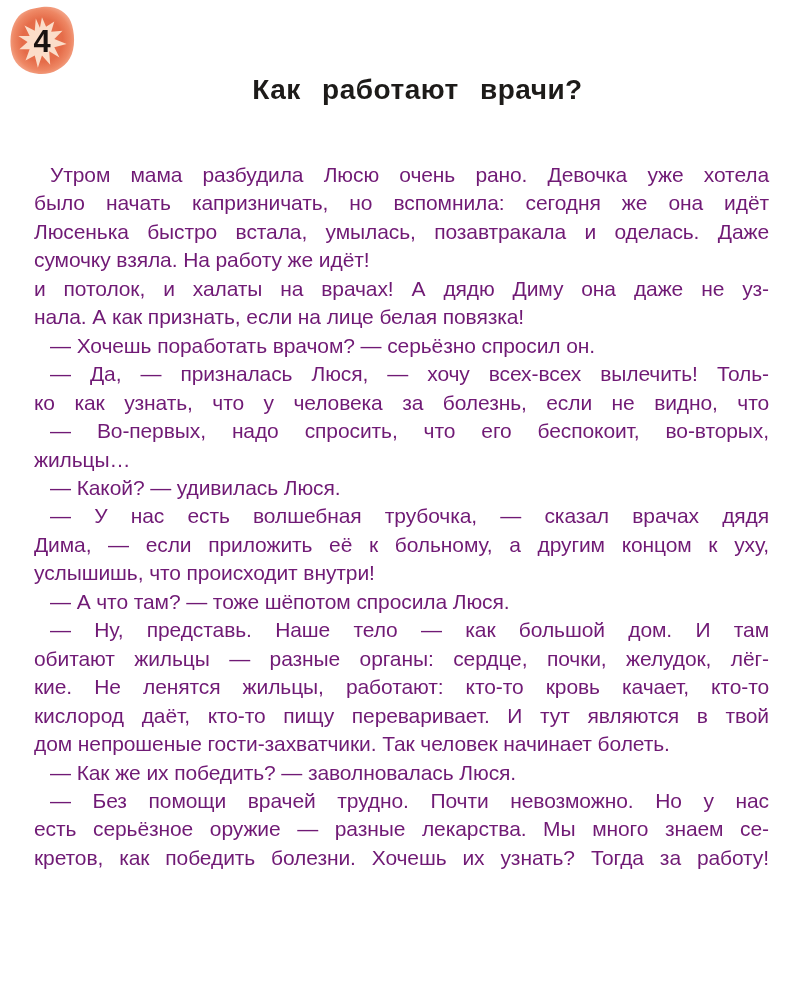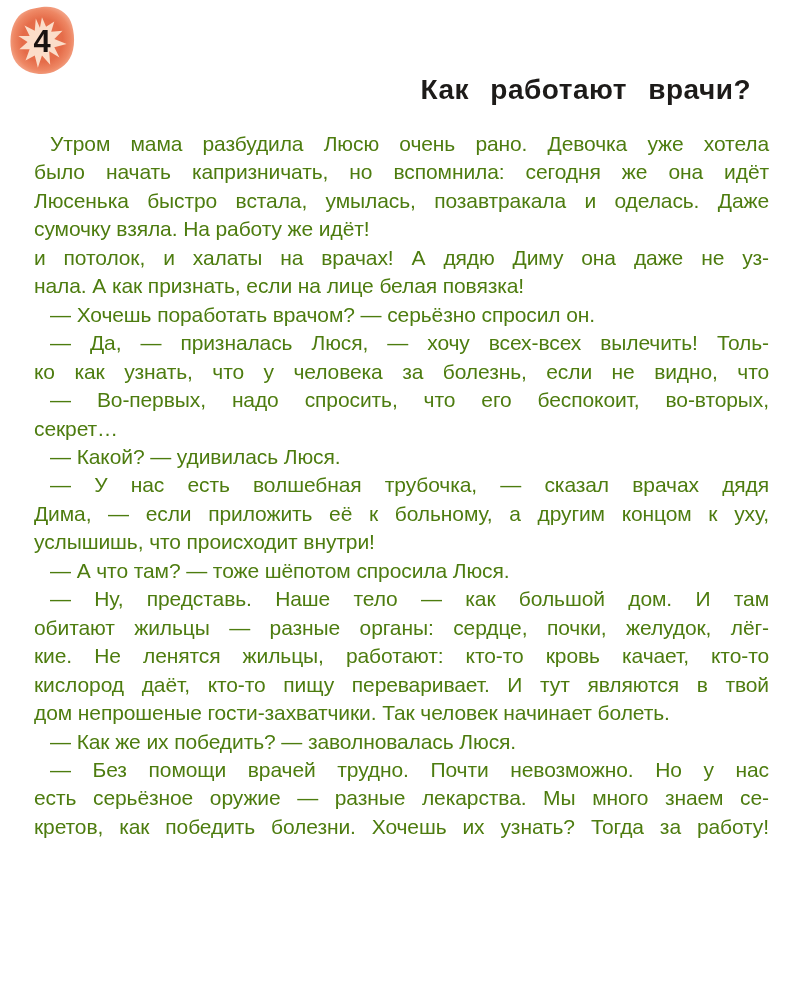--- a/index.html
+++ b/index.html
@@ -3,27 +3,27 @@
 <meta charset="utf-8">
 <style>
   html,body { margin:0; padding:0; }
   .page {
     position:relative; width:798px; height:1000px;
     background:#ffffff; overflow:hidden;
     font-family:"Liberation Sans", sans-serif;
   }
   .badge { position:absolute; left:8px; top:4px; width:70px; height:72px; }
   .title {
-    position:absolute; left:16px; top:72px; width:735px;
-    text-align:right; font-size:28px; font-weight:700; line-height:36px;
+    position:absolute; left:50px; top:72px; width:735px;
+    text-align:center; font-size:28px; font-weight:700; line-height:36px;
     letter-spacing:0.5px; word-spacing:13px; color:#1d1b19;
   }
   .story {
-    position:absolute; left:34px; top:130px; width:735px;
-    color:#4d7c0f;
+    position:absolute; left:34px; top:161px; width:735px;
+    color:#701a75;
   }
   .line {
     font-size:21px; line-height:28.45px;
     text-align:justify; text-align-last:justify;
     letter-spacing:-0.1px;
   }
   .line.first { padding-left:16px; }
   .line.plast { text-align-last:left; }
 </style>
 </head>
@@ -51,21 +51,21 @@
       <div class="line first">Утром мама разбудила Люсю очень рано. Девочка уже хотела</div>
       <div class="line">было начать капризничать, но вспомнила: сегодня же она идёт</div>
       <div class="line">Люсенька быстро встала, умылась, позавтракала и оделась. Даже</div>
       <div class="line plast">сумочку взяла. На работу же идёт!</div>
       <div class="line">и потолок, и халаты на врачах! А дядю Диму она даже не уз-</div>
       <div class="line plast">нала. А как признать, если на лице белая повязка!</div>
       <div class="line first plast">— Хочешь поработать врачом? — серьёзно спросил он.</div>
       <div class="line first">— Да, — призналась Люся, — хочу всех-всех вылечить! Толь-</div>
       <div class="line">ко как узнать, что у человека за болезнь, если не видно, что</div>
       <div class="line first">— Во-первых, надо спросить, что его беспокоит, во-вторых,</div>
-      <div class="line plast">секрет…</div>
+      <div class="line plast">жильцы…</div>
       <div class="line first plast">— Какой? — удивилась Люся.</div>
       <div class="line first">— У нас есть волшебная трубочка, — сказал врачах дядя</div>
       <div class="line">Дима, — если приложить её к больному, а другим концом к уху,</div>
       <div class="line plast">услышишь, что происходит внутри!</div>
       <div class="line first plast">— А что там? — тоже шёпотом спросила Люся.</div>
       <div class="line first">— Ну, представь. Наше тело — как большой дом. И там</div>
       <div class="line">обитают жильцы — разные органы: сердце, почки, желудок, лёг-</div>
       <div class="line">кие. Не ленятся жильцы, работают: кто-то кровь качает, кто-то</div>
       <div class="line">кислород даёт, кто-то пищу переваривает. И тут являются в твой</div>
       <div class="line plast">дом непрошеные гости-захватчики. Так человек начинает болеть.</div>

